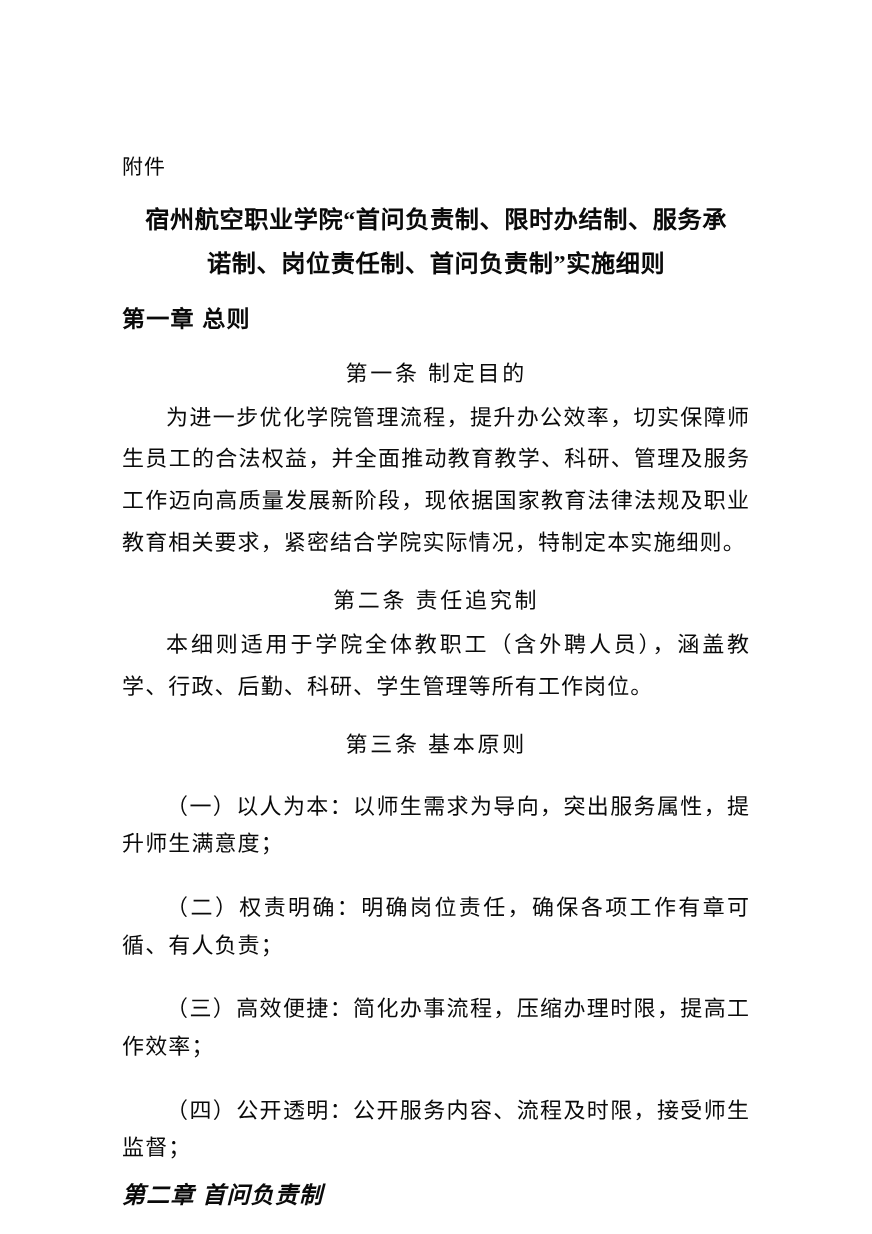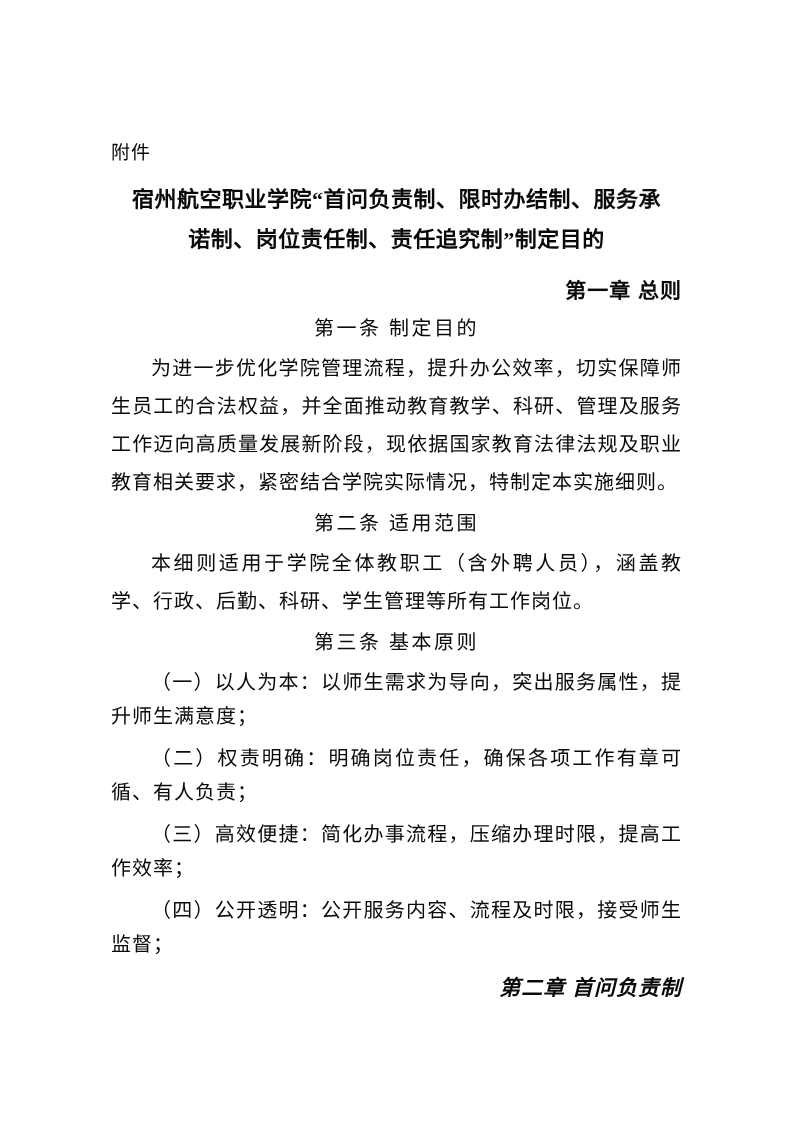--- a/index.html
+++ b/index.html
@@ -28,67 +28,67 @@
     line-height: 40px;
     text-align: center;
     letter-spacing: 0.5px;
   }
   .chapter-heading {
     margin: 16px 0 0 0;
     font-family: "Liberation Sans", sans-serif;
     font-weight: 700;
     font-size: 21px;
     line-height: 30px;
-    text-align: right;
+    text-align: left;
     letter-spacing: 1px;
   }
   .chapter-heading.mt12 { margin-top: 12px; font-style: italic; }
   .article-heading {
-    margin: 7px 0 0 0;
+    margin: 19px 0 0 0;
     font-family: "Liberation Serif", serif;
     font-weight: 400;
     font-size: 20px;
     line-height: 30px;
     text-align: center;
     letter-spacing: 2.5px;
   }
   .body-para {
     margin: 6px 0 0 0;
     font-family: Liberation Sans, sans-serif;
     font-size: 20px;
     line-height: 38px;
     text-align: justify;
     text-justify: inter-ideograph;
     text-indent: 2em;
     letter-spacing: 1px;
   }
   .body-para.item {
     line-height: 34px;
-    margin-top: 8px;
+    margin-top: 24px;
   }
 </style>
 </head>
 <body>
 
 <div class="page">
 
   <div class="attachment">附件</div>
 
   <h1 class="doc-title">
     <span>宿州航空职业学院“首问负责制、限时办结制、服务承</span><br>
-    <span>诺制、岗位责任制、责任追究制”制定目的</span>
+    <span>诺制、岗位责任制、首问负责制”实施细则</span>
   </h1>
 
   <h2 class="chapter-heading">第一章 总则</h2>
 
   <h3 class="article-heading">第一条 制定目的</h3>
 
   <p class="body-para">为进一步优化学院管理流程，提升办公效率，切实保障师生员工的合法权益，并全面推动教育教学、科研、管理及服务工作迈向高质量发展新阶段，现依据国家教育法律法规及职业教育相关要求，紧密结合学院实际情况，特制定本实施细则。</p>
 
-  <h3 class="article-heading">第二条 适用范围</h3>
+  <h3 class="article-heading">第二条 责任追究制</h3>
 
   <p class="body-para">本细则适用于学院全体教职工（含外聘人员），涵盖教学、行政、后勤、科研、学生管理等所有工作岗位。</p>
 
   <h3 class="article-heading">第三条 基本原则</h3>
 
   <p class="body-para item">（一）以人为本：以师生需求为导向，突出服务属性，提升师生满意度；</p>
 
   <p class="body-para item">（二）权责明确：明确岗位责任，确保各项工作有章可循、有人负责；</p>
 
   <p class="body-para item">（三）高效便捷：简化办事流程，压缩办理时限，提高工作效率；</p>

